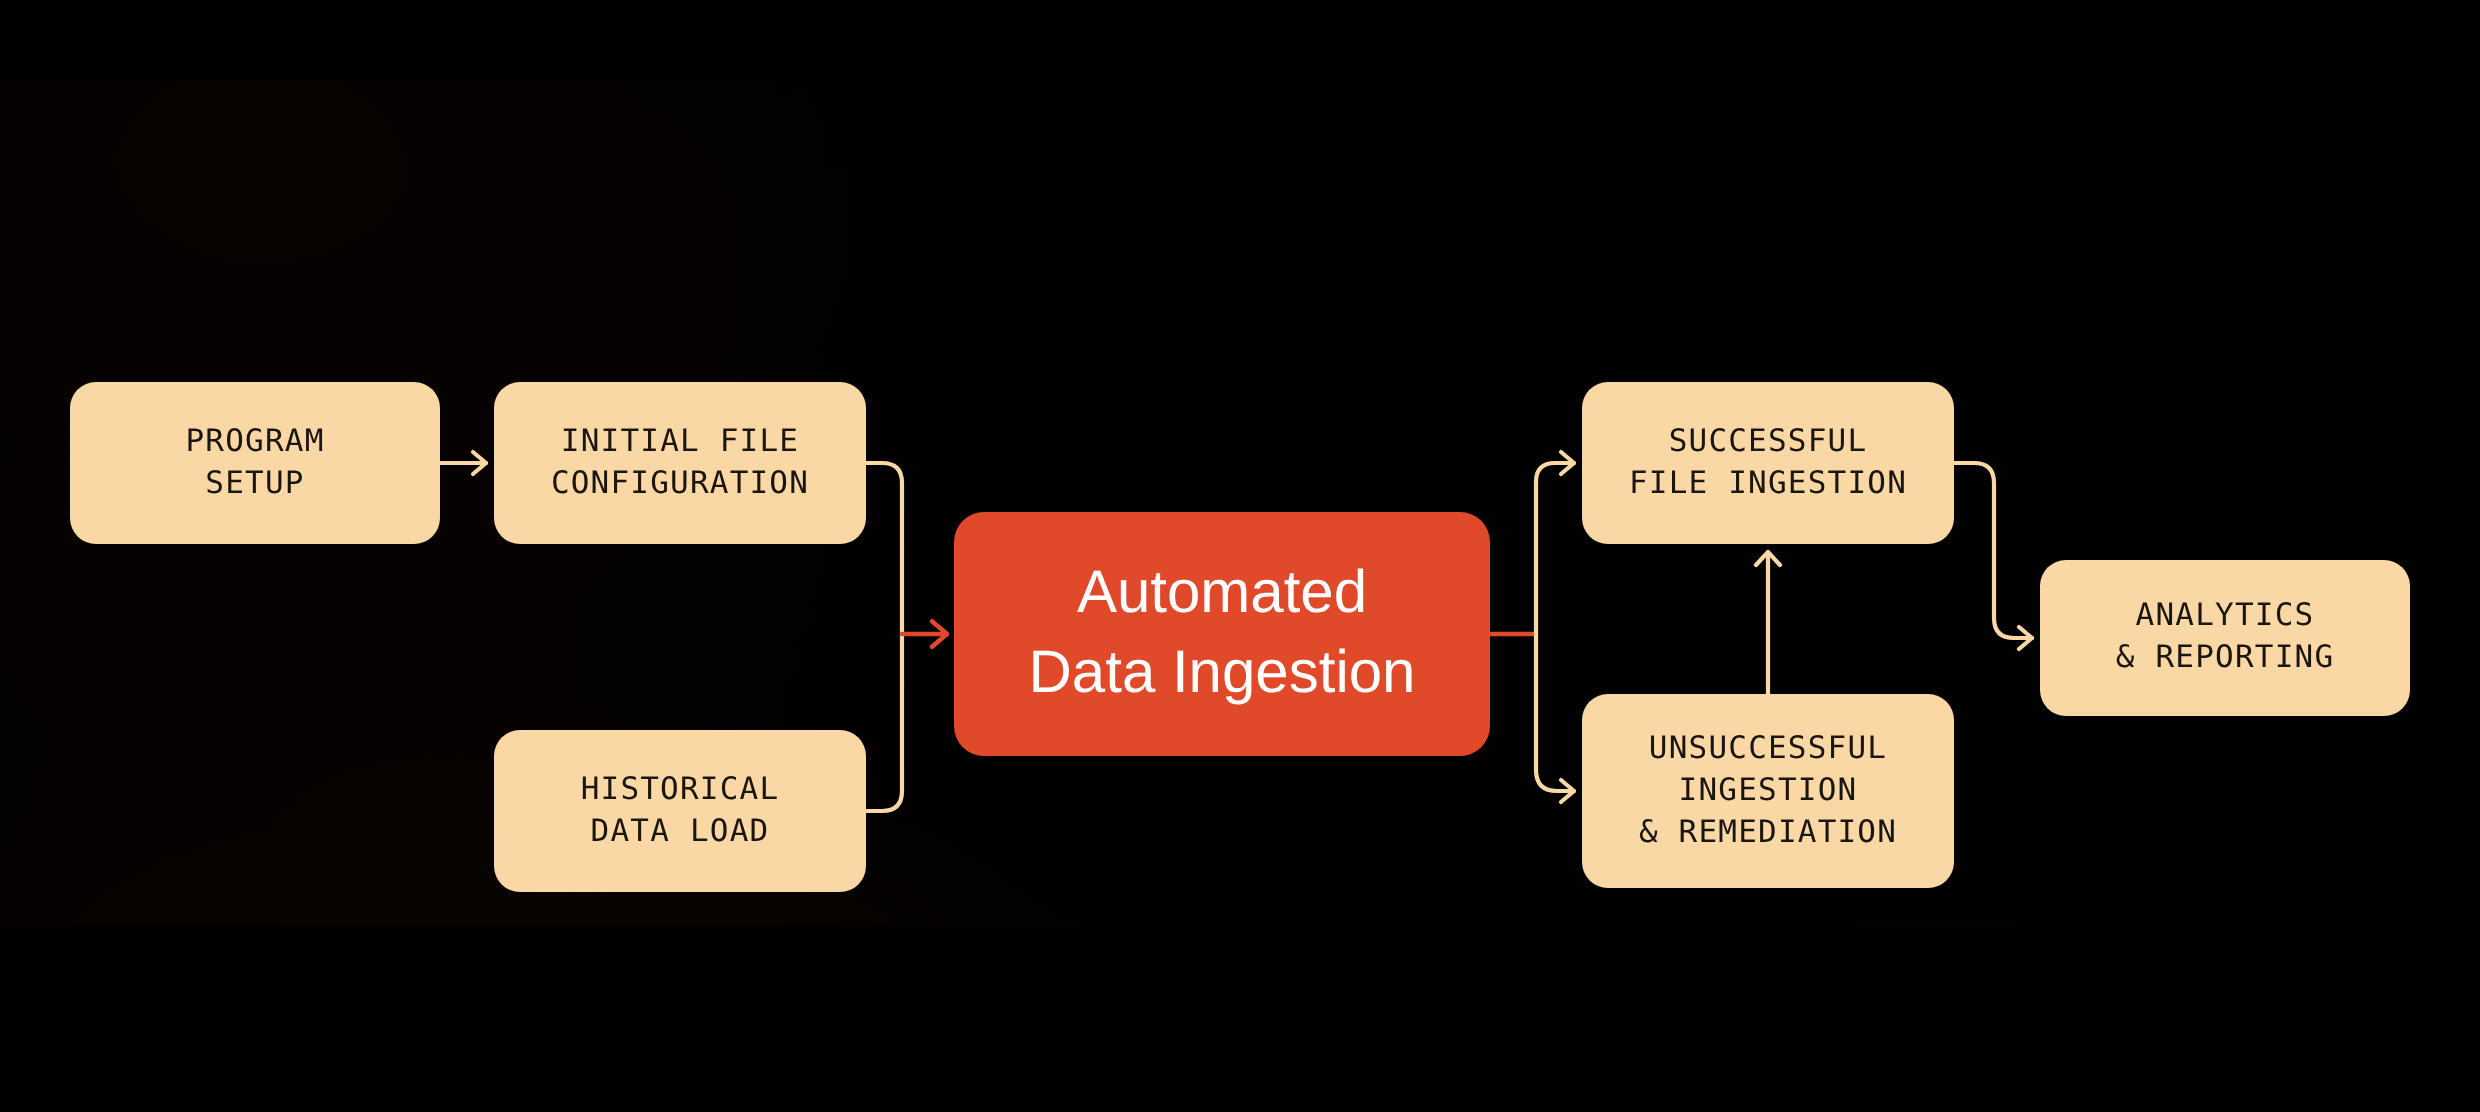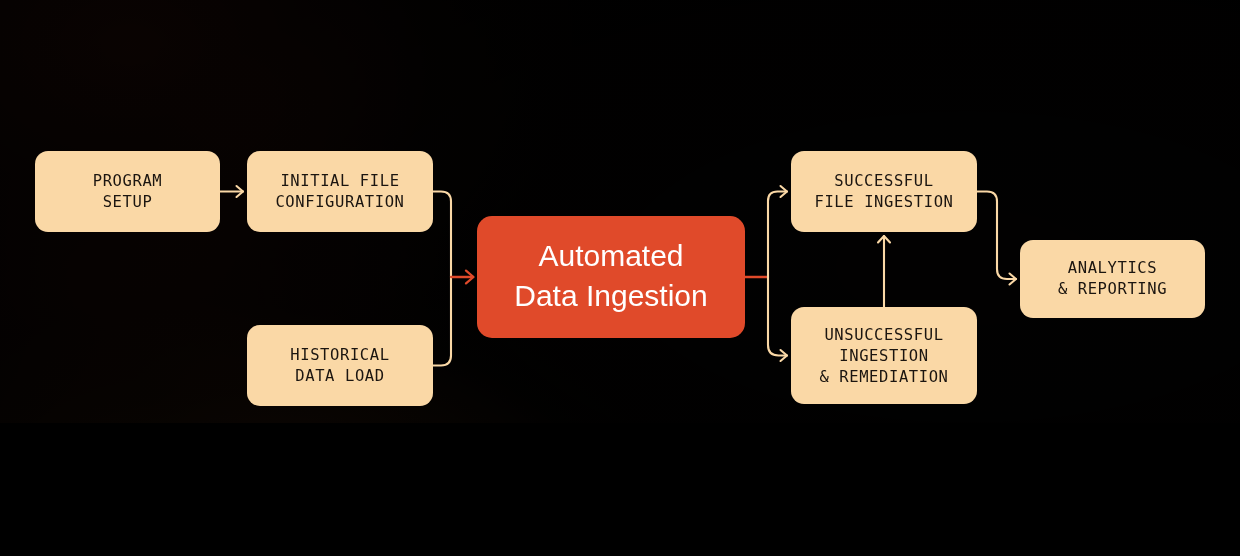--- a/index.html
+++ b/index.html
@@ -12,20 +12,21 @@
     height: 556px;
     overflow: hidden;
     font-family: "Liberation Sans", sans-serif;
   }
   #stage {
     position: relative;
     width: 1240px;
     height: 423px;
     background: #040202;
     overflow: hidden;
+    margin-top: 40px;
   }
   
   .glow {
     position: absolute;
     pointer-events: none;
   }
   #glow-topleft {
     left: -320px; top: -300px;
     width: 900px; height: 700px;
     background: radial-gradient(closest-side, rgba(140,42,22,0.95) 0%, rgba(96,30,16,0.72) 38%, rgba(48,15,8,0.34) 68%, rgba(0,0,0,0) 100%);

